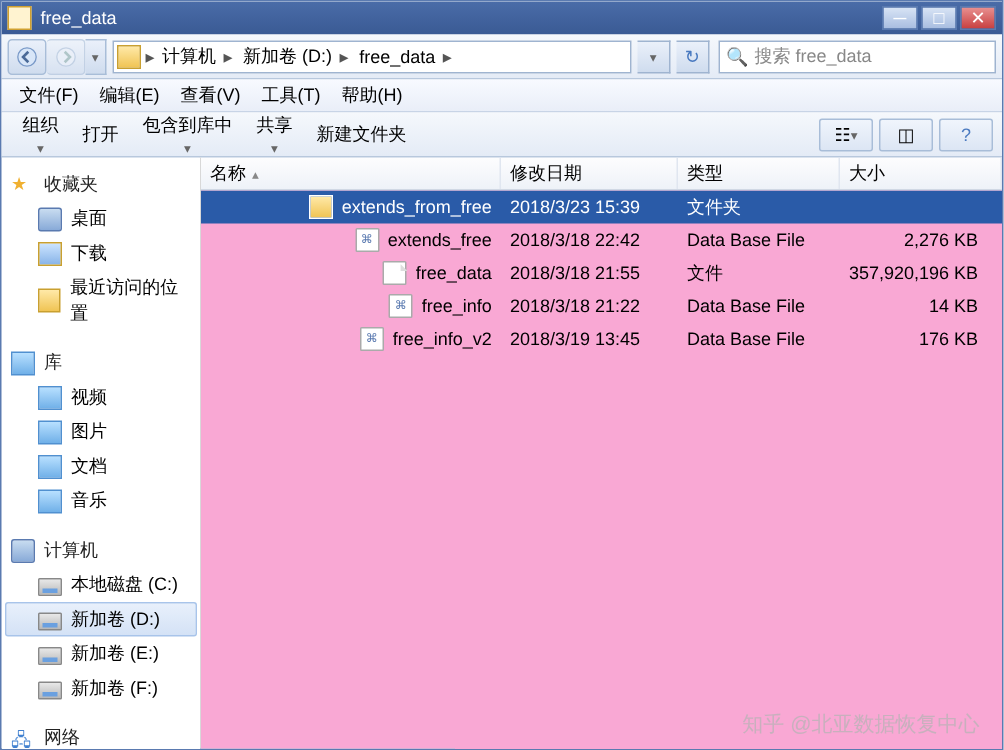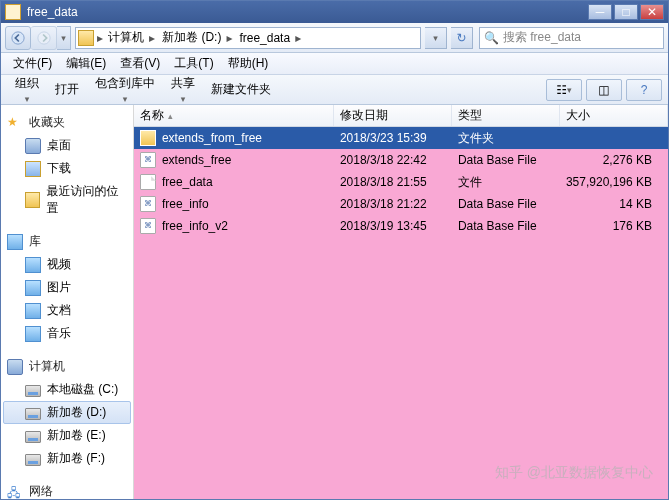--- a/index.html
+++ b/index.html
@@ -49,28 +49,28 @@
 .cols { height: 22px; background: linear-gradient(#fdfdfe,#eef2f8); border-bottom: 1px solid #d0d8e4; display:flex; }
 .col { padding: 3px 6px; border-right: 1px solid #e0e6f0; display:flex; align-items:center; }
 .col.name { width: 200px; }
 .col.date { width: 118px; }
 .col.type { width: 108px; }
 .col.size { flex: 1; }
 .col .sortarr { margin-left: 4px; color:#888; font-size:9px;}
 .rows { flex:1; overflow:auto; }
 .row { height: 22px; display:flex; align-items:center; }
 .row.sel { background: #2a5ba8; color: #fff; }
-.cell { padding: 0 6px; overflow:hidden; white-space:nowrap; }
+.cell { padding: 0 6px; overflow:hidden; white-space:nowrap;justify-content:flex-end; }
 .cell.name { width: 200px; display:flex; align-items:center; gap:6px;}
 .cell.date { width: 118px; }
 .cell.type { width: 108px; }
 .cell.size { flex:1; text-align:right; padding-right:16px; }
 .row.sel .ico-folder { border-color: #fff; }
 .chev { font-size:9px; color:#666; }
-.watermark { position: fixed; right: 16px; bottom: 18px; color: rgba(180,180,180,0.7); font-size: 14px; margin-top: 22px; }
+.watermark { position: fixed; right: 16px; bottom: 8px; color: rgba(180,180,180,0.7); font-size: 14px; margin-top: 22px; }
 </style>
 </head>
 <body>
 
 <div class="titlebar">
   <span class="icon"></span>
   <span class="title">free_data</span>
   <div class="winbtns">
     <div class="winbtn">─</div>
     <div class="winbtn">□</div>

